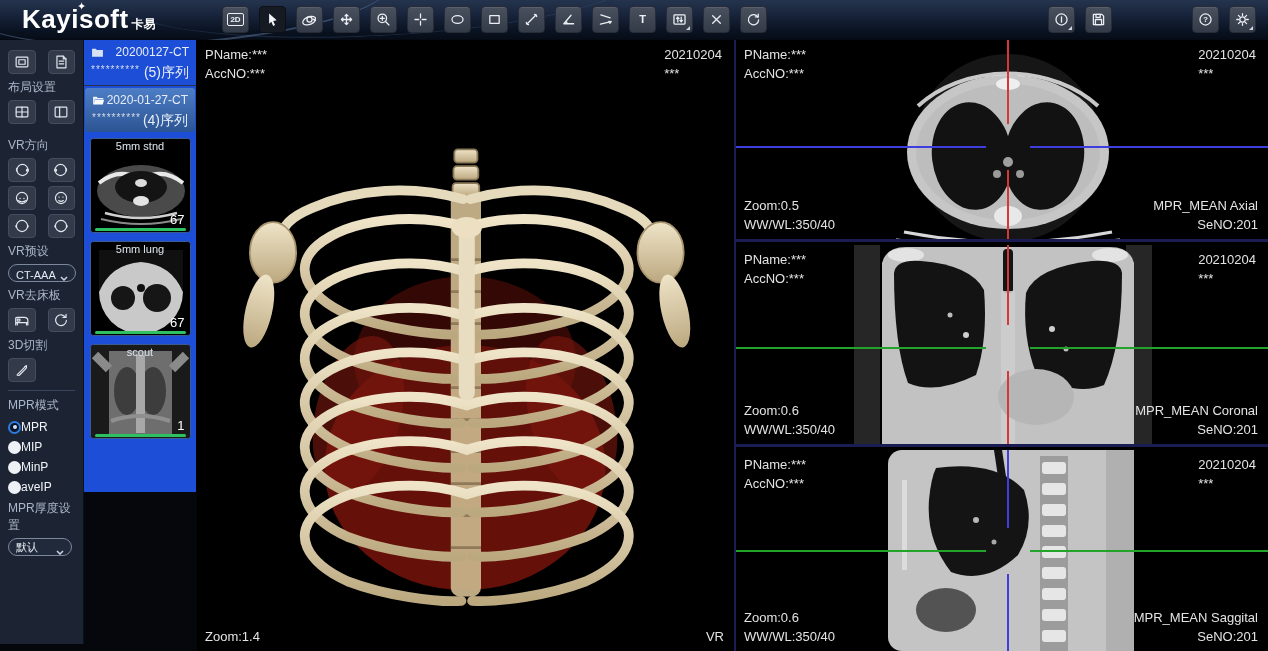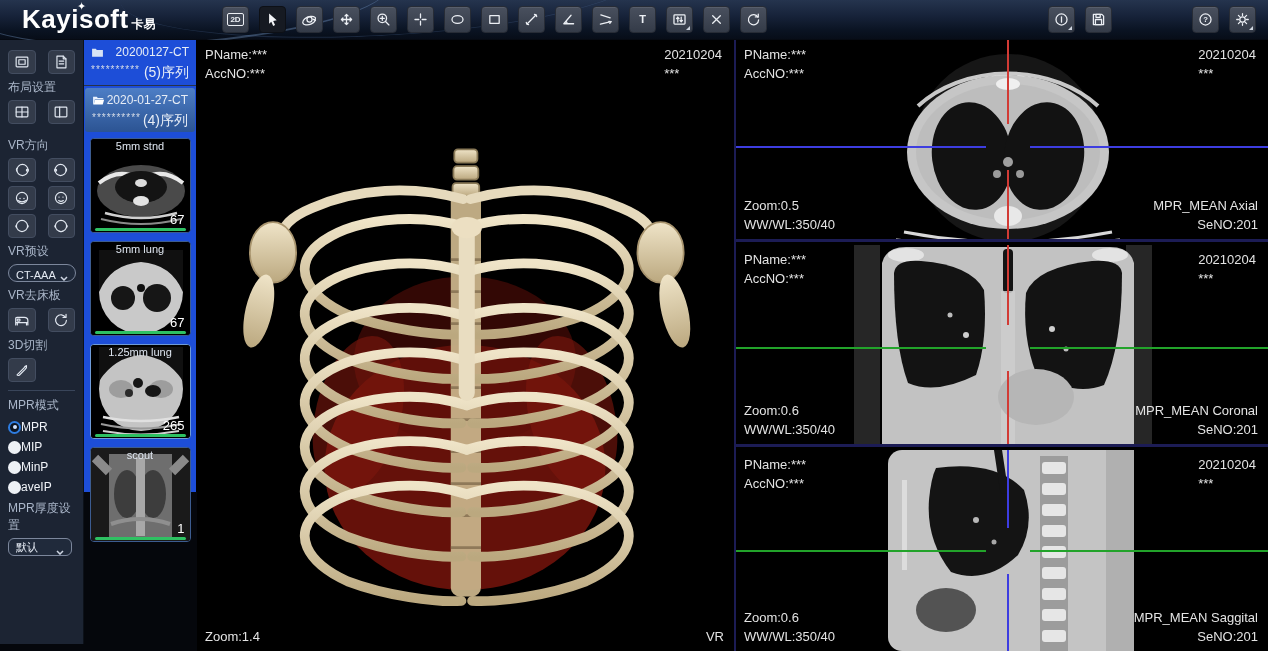--- a/index.html
+++ b/index.html
@@ -332,21 +332,21 @@
     </div>
     <div class="radio-row">
       <span class="radio"></span>
       <span class="radio-label">MinP</span>
     </div>
     <div class="radio-row">
       <span class="radio"></span>
       <span class="radio-label">aveIP</span>
     </div>
     <div class="sb-label">MPR厚度设置</div>
-    <div class="select" style="width:64px;border-radius:6px;">
+    <div class="select" style="width:64px;">
       <span>默认</span>
       <svg width="8" height="5" viewBox="0 0 8 5">
           <path d="M1 1 L4 4 L7 1"></path>
         </svg>
     </div>
   </div>
 
   <div id="series">
     <div class="study">
       <div class="r1">
@@ -397,38 +397,20 @@
         <path d="M8 50 Q20 22 50 20 Q80 22 92 50 L92 8 L8 8 Z" fill="#101010"></path>
         <circle cx="32" cy="56" r="12" fill="#161616"></circle>
         <circle cx="66" cy="56" r="14" fill="#161616"></circle>
         <circle cx="50" cy="46" r="4" fill="#101010"></circle>
       </svg>
       <div class="tl2">5mm lung</div>
       <div class="num">67</div>
       <div class="bar"></div>
     </div>
 
-    <div class="thumb sel">
-      <svg width="99" height="93" viewBox="0 0 99 93">
-        <rect width="99" height="93" fill="#000"></rect>
-        <circle cx="50" cy="44" r="42" fill="#c4c4c4"></circle>
-        <path d="M8 36 Q24 12 50 10 Q76 12 92 36 L92 2 L8 2 Z" fill="#101010"></path>
-        <ellipse cx="30" cy="44" rx="12" ry="9" fill="#9d9d9d"></ellipse>
-        <ellipse cx="70" cy="44" rx="12" ry="9" fill="#9d9d9d"></ellipse>
-        <circle cx="47" cy="38" r="5" fill="#161616"></circle>
-        <ellipse cx="62" cy="46" rx="8" ry="6" fill="#161616"></ellipse>
-        <circle cx="38" cy="48" r="4" fill="#2a2a2a"></circle>
-        <path d="M12 72 Q50 80 88 72" stroke="#e0e0e0" stroke-width="2.5" fill="none"></path>
-        <path d="M10 79 Q50 88 90 79" stroke="#9a9a9a" stroke-width="2" fill="none"></path>
-        <path d="M12 86 Q50 93 88 86" stroke="#cfcfcf" stroke-width="2" fill="none"></path>
-      </svg>
-      <div class="tl2">1.25mm lung</div>
-      <div class="num">265</div>
-      <div class="bar"></div>
-    </div>
 
     <div class="thumb">
       <svg width="99" height="93" viewBox="0 0 99 93">
         <rect width="99" height="93" fill="#1a1a1a"></rect>
         <rect x="18" y="6" width="63" height="84" fill="#6e6e6e"></rect>
         <path d="M18 24 L4 10 M81 24 L95 10" stroke="#8a8a8a" stroke-width="9"></path>
         <ellipse cx="36" cy="46" rx="13" ry="24" fill="#3d3d3d"></ellipse>
         <ellipse cx="62" cy="46" rx="13" ry="24" fill="#3d3d3d"></ellipse>
         <rect x="45" y="10" width="9" height="78" fill="#a8a8a8"></rect>
         <path d="M20 76 Q49 66 79 76" stroke="#8f8f8f" stroke-width="4" fill="none"></path>

